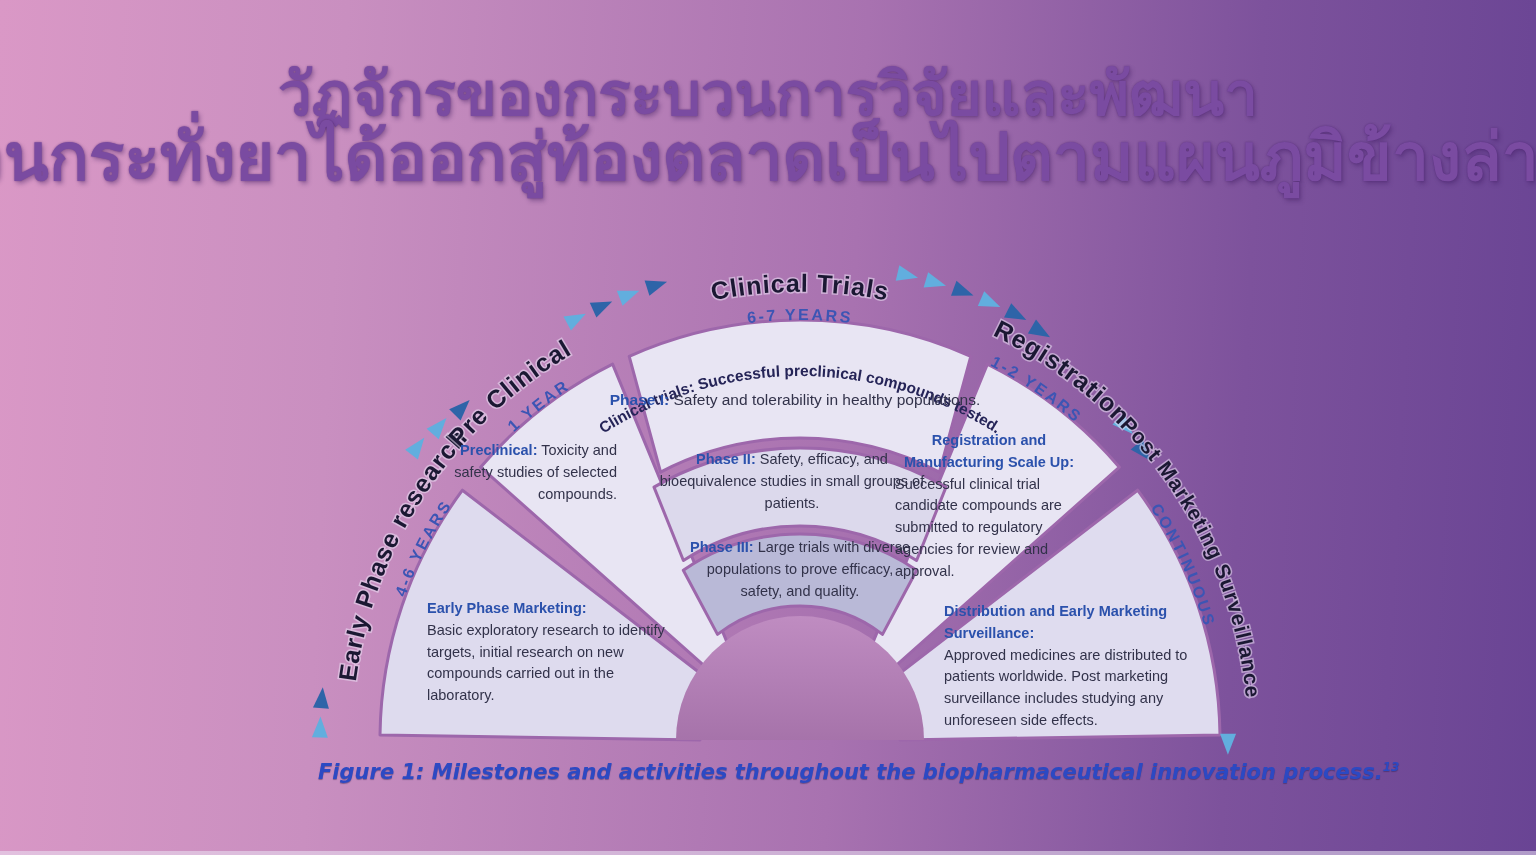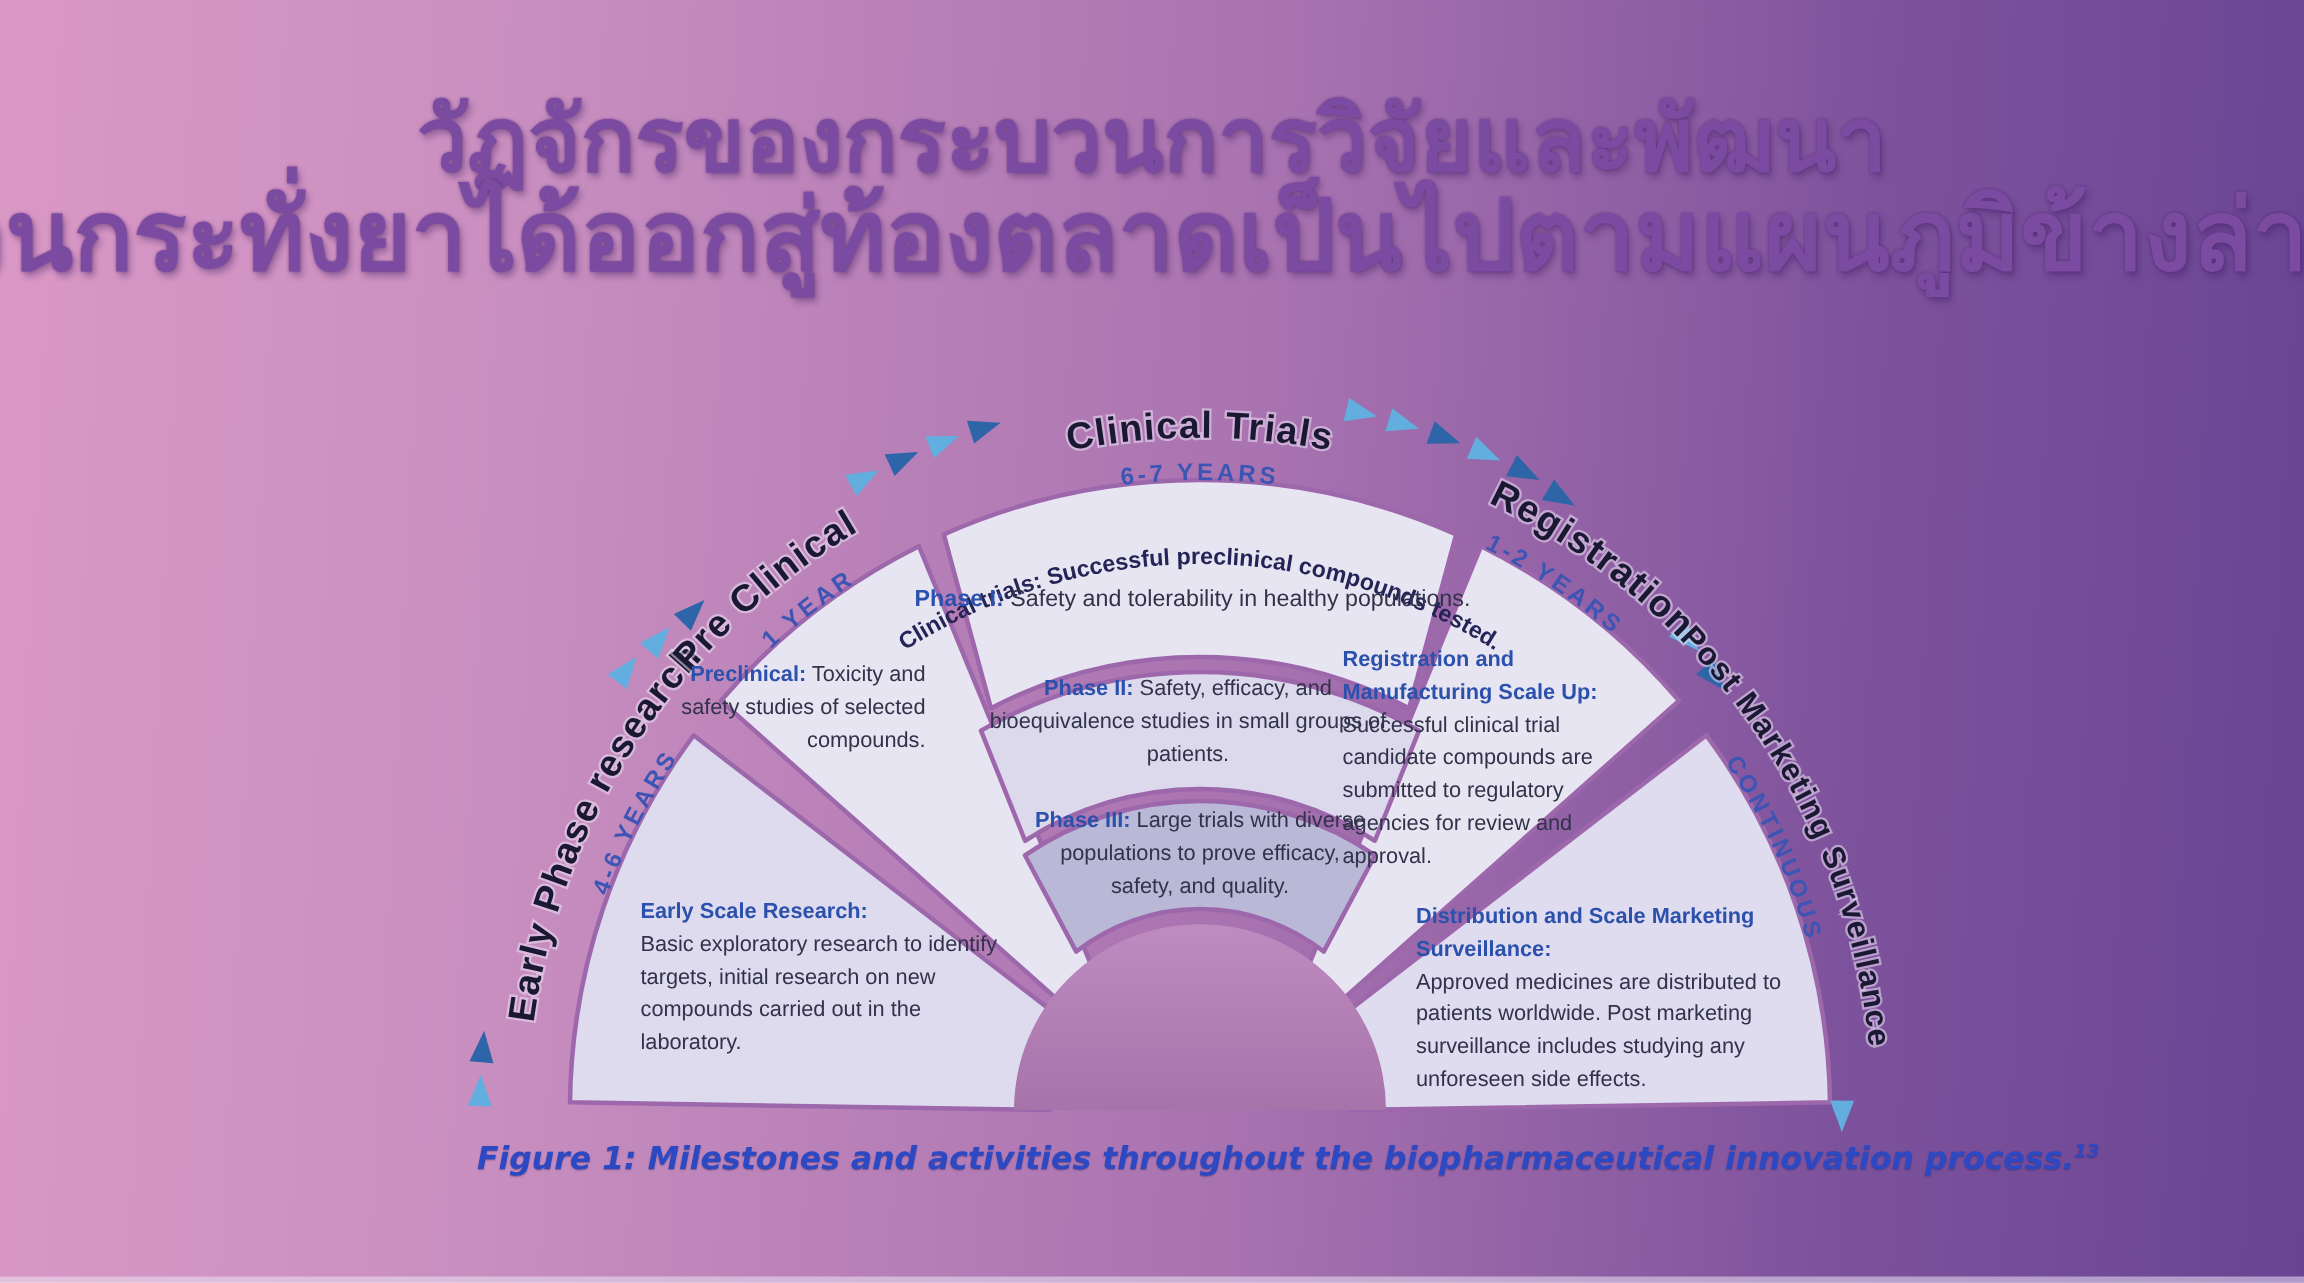--- a/index.html
+++ b/index.html
@@ -26,21 +26,21 @@
   .dur{font-family:"Liberation Sans",sans-serif;font-weight:700;font-size:16px;fill:#3c55b4;letter-spacing:2.5px;}
   .arcSentence{font-family:"Liberation Sans",sans-serif;font-weight:700;font-size:15.5px;fill:#252457;}
   .ar-l{fill:#62aede;} .ar-d{fill:#2e64a8;}
 
   
   .blk{position:absolute;font-size:14.5px;line-height:1.5;color:#32324a;font-weight:500;}
   .lead{color:#2b51ac;font-weight:bold;}
   .lead-block{display:block;}
   .blk.right{text-align:right;}
   .blk.center{text-align:center;}
-  .reg .lead{display:block;text-align:left;}
+  .reg .lead{display:block;text-align:center;}
 
   .b-early{left:427px;top:598px;width:238px;}
   .b-pre{left:445px;top:440px;width:172px;}
   .b-p1{left:565px;top:388px;width:460px;text-align:center;font-size:15.5px;}
   .b-p2{left:648px;top:449px;width:288px;}
   .b-p3{left:690px;top:537px;width:220px;}
   .b-reg{left:895px;top:430px;width:188px;}
   .b-dist{left:944px;top:601px;width:254px;}
 
   
@@ -123,21 +123,21 @@
     <text class="dur" text-anchor="middle">
       <textPath href="#durArc" startOffset="66.2%">1-2 YEARS</textPath></text>
     <text class="dur" text-anchor="middle">
       <textPath href="#durArc" startOffset="81.2%">CONTINUOUS</textPath></text>
 
     <text class="arcSentence" text-anchor="middle">
       <textPath href="#clinArc" startOffset="50%">Clinical trials: Successful preclinical compounds tested.</textPath></text>
   </svg>
 
   <div class="blk b-early">
-    <span class="lead lead-block">Early Scale Research:</span><span>Basic exploratory research to identify targets,  initial research on new compounds carried out in the laboratory.</span>
+    <span class="lead lead-block">Early Phase Marketing:</span><span>Basic exploratory research to identify targets,  initial research on new compounds carried out in the laboratory.</span>
   </div>
 
   <div class="blk right b-pre">
     <span class="lead">Preclinical:</span><span> Toxicity and safety studies of selected compounds.</span>
   </div>
 
   <div class="blk b-p1">
     <span class="lead">Phase I:</span><span> Safety and tolerability in healthy populations.</span>
   </div>
 
@@ -147,21 +147,21 @@
 
   <div class="blk center b-p3">
     <span class="lead">Phase III:</span><span> Large trials with diverse populations to prove efficacy, safety, and quality.</span>
   </div>
 
   <div class="blk reg b-reg">
     <span class="lead">Registration and Manufacturing Scale Up:</span><span>Successful clinical trial candidate compounds are submitted to regulatory agencies for review and approval.</span>
   </div>
 
   <div class="blk b-dist">
-    <span class="lead lead-block">Distribution and Scale Marketing Surveillance:</span><span>Approved medicines are distributed to patients worldwide.  Post marketing surveillance includes studying any unforeseen side effects.</span>
+    <span class="lead lead-block">Distribution and Early Marketing Surveillance:</span><span>Approved medicines are distributed to patients worldwide.  Post marketing surveillance includes studying any unforeseen side effects.</span>
   </div>
 
   <div class="caption">
     <span>Figure 1: Milestones and activities throughout the biopharmaceutical innovation process.</span><sup>13</sup>
   </div>
 
   <div class="bottom-strip"></div>
 </div>
 
 </body></html>

